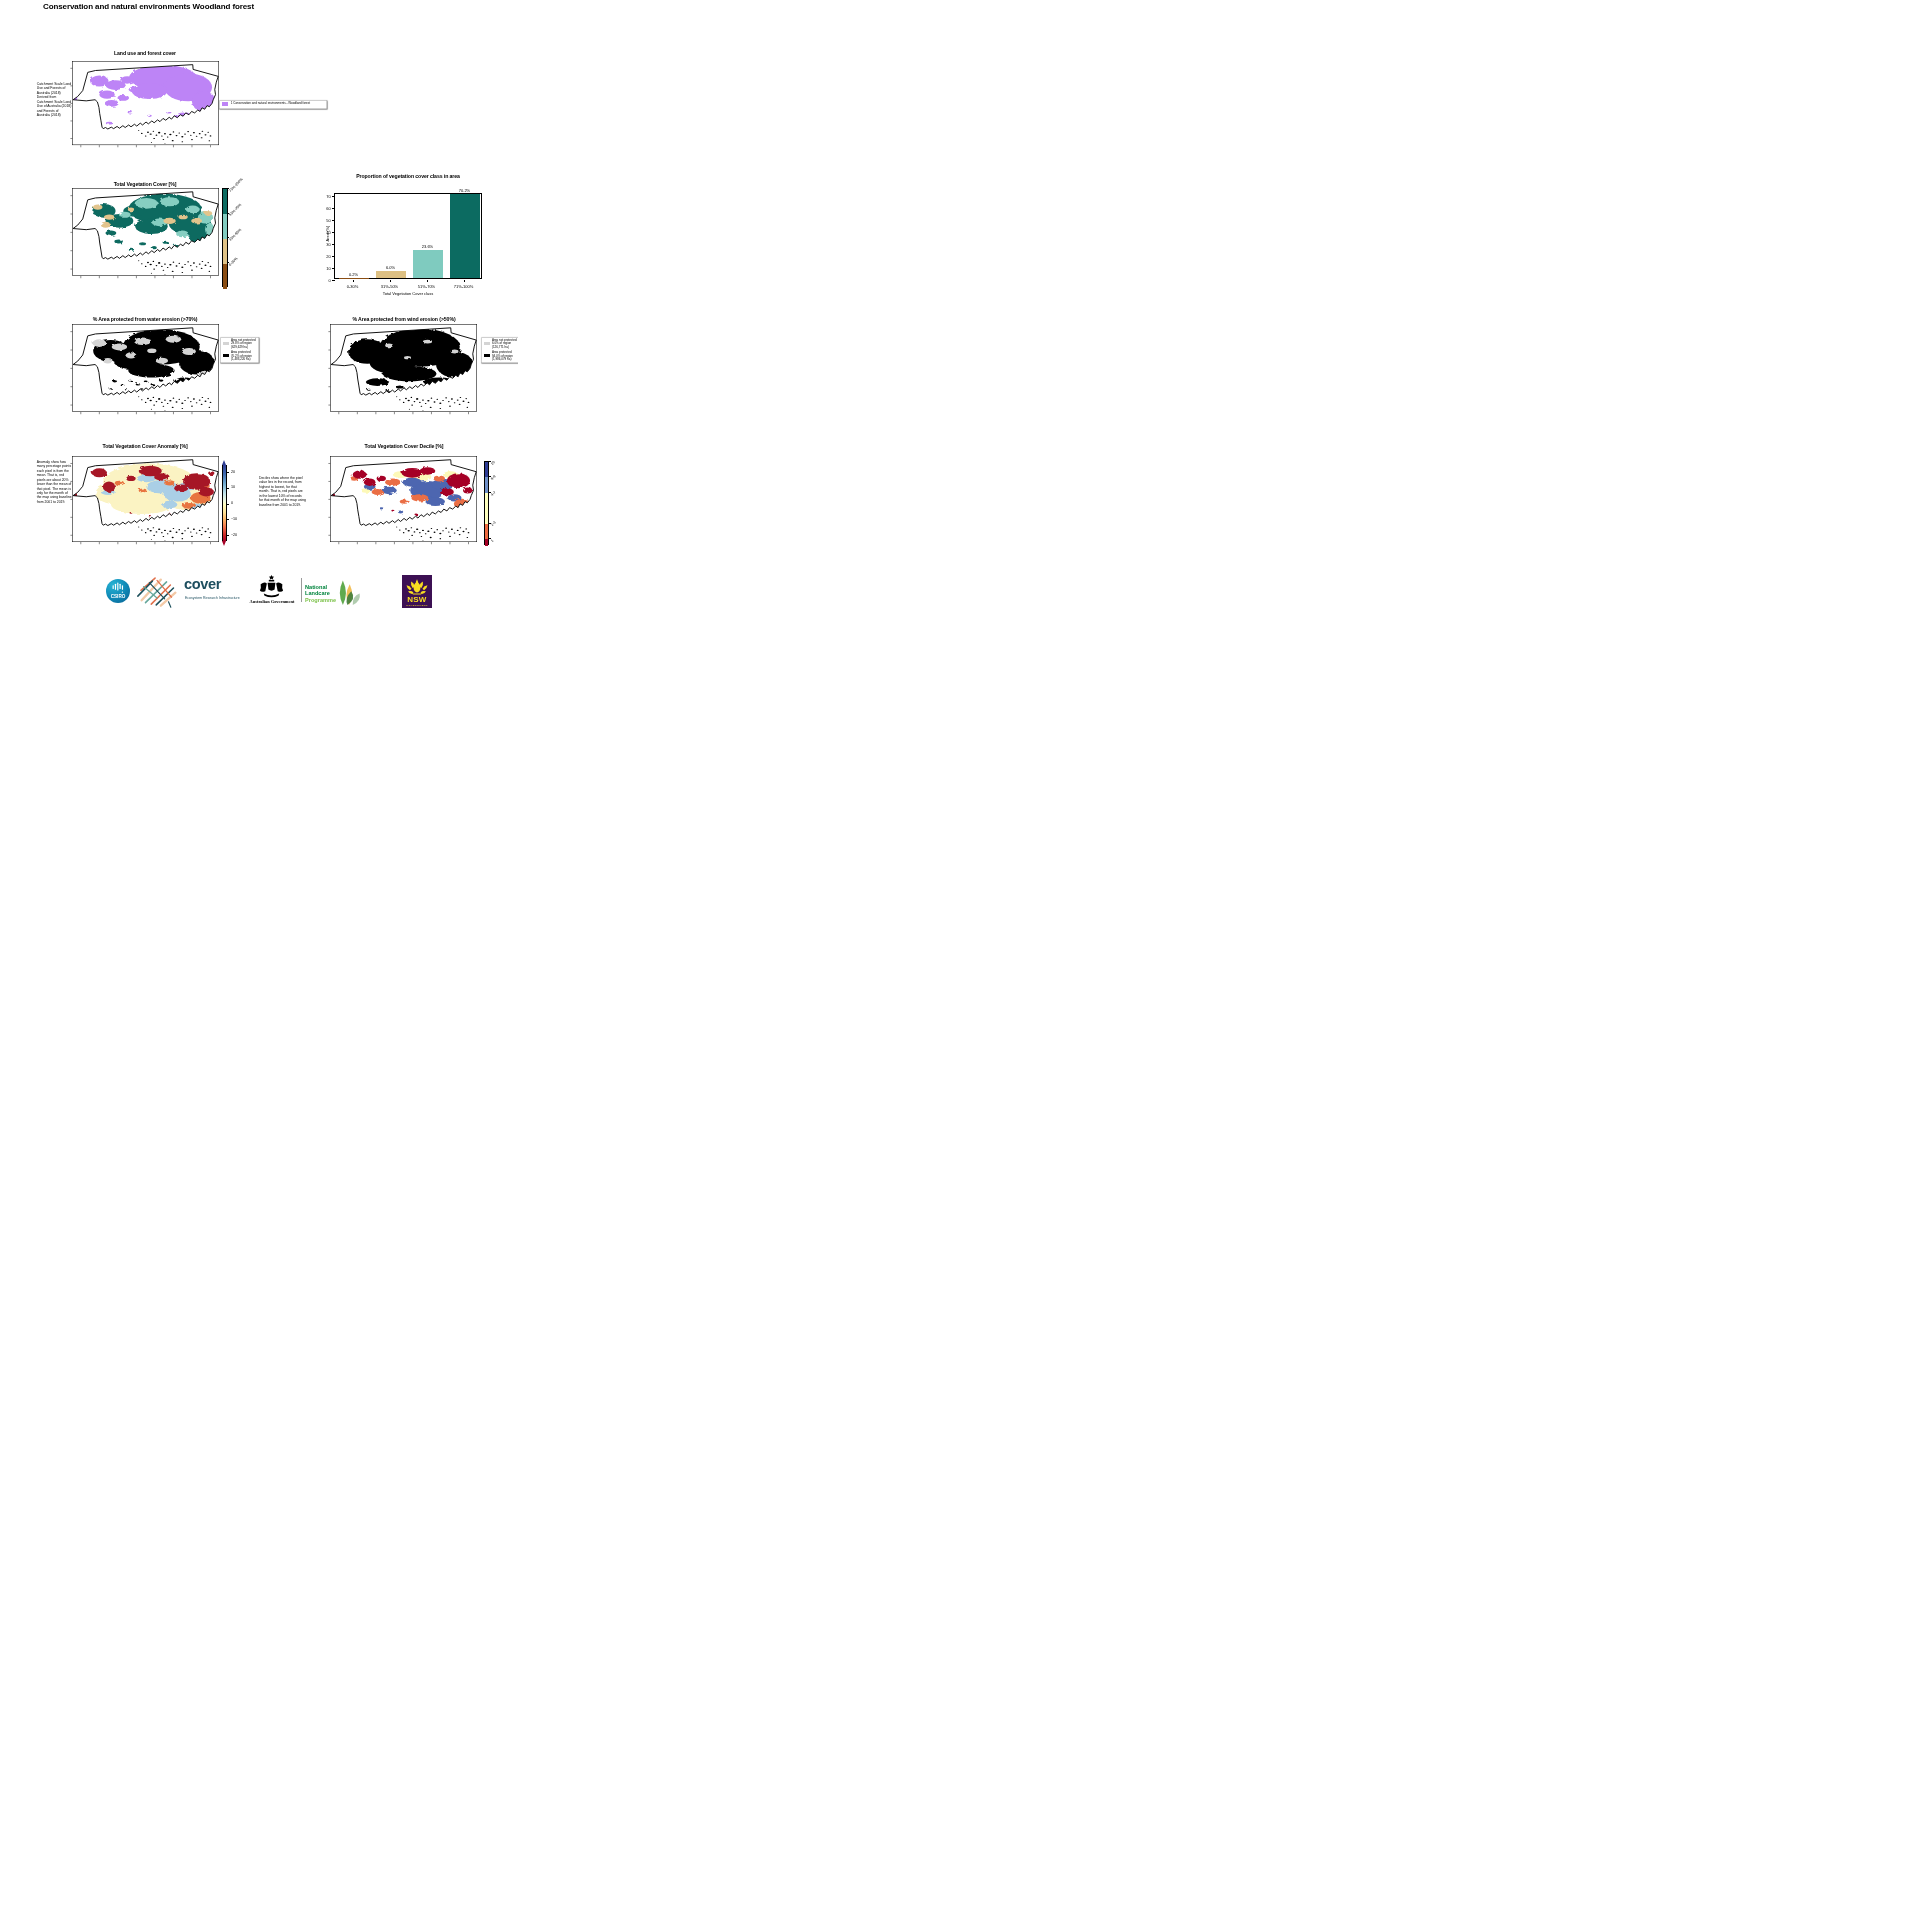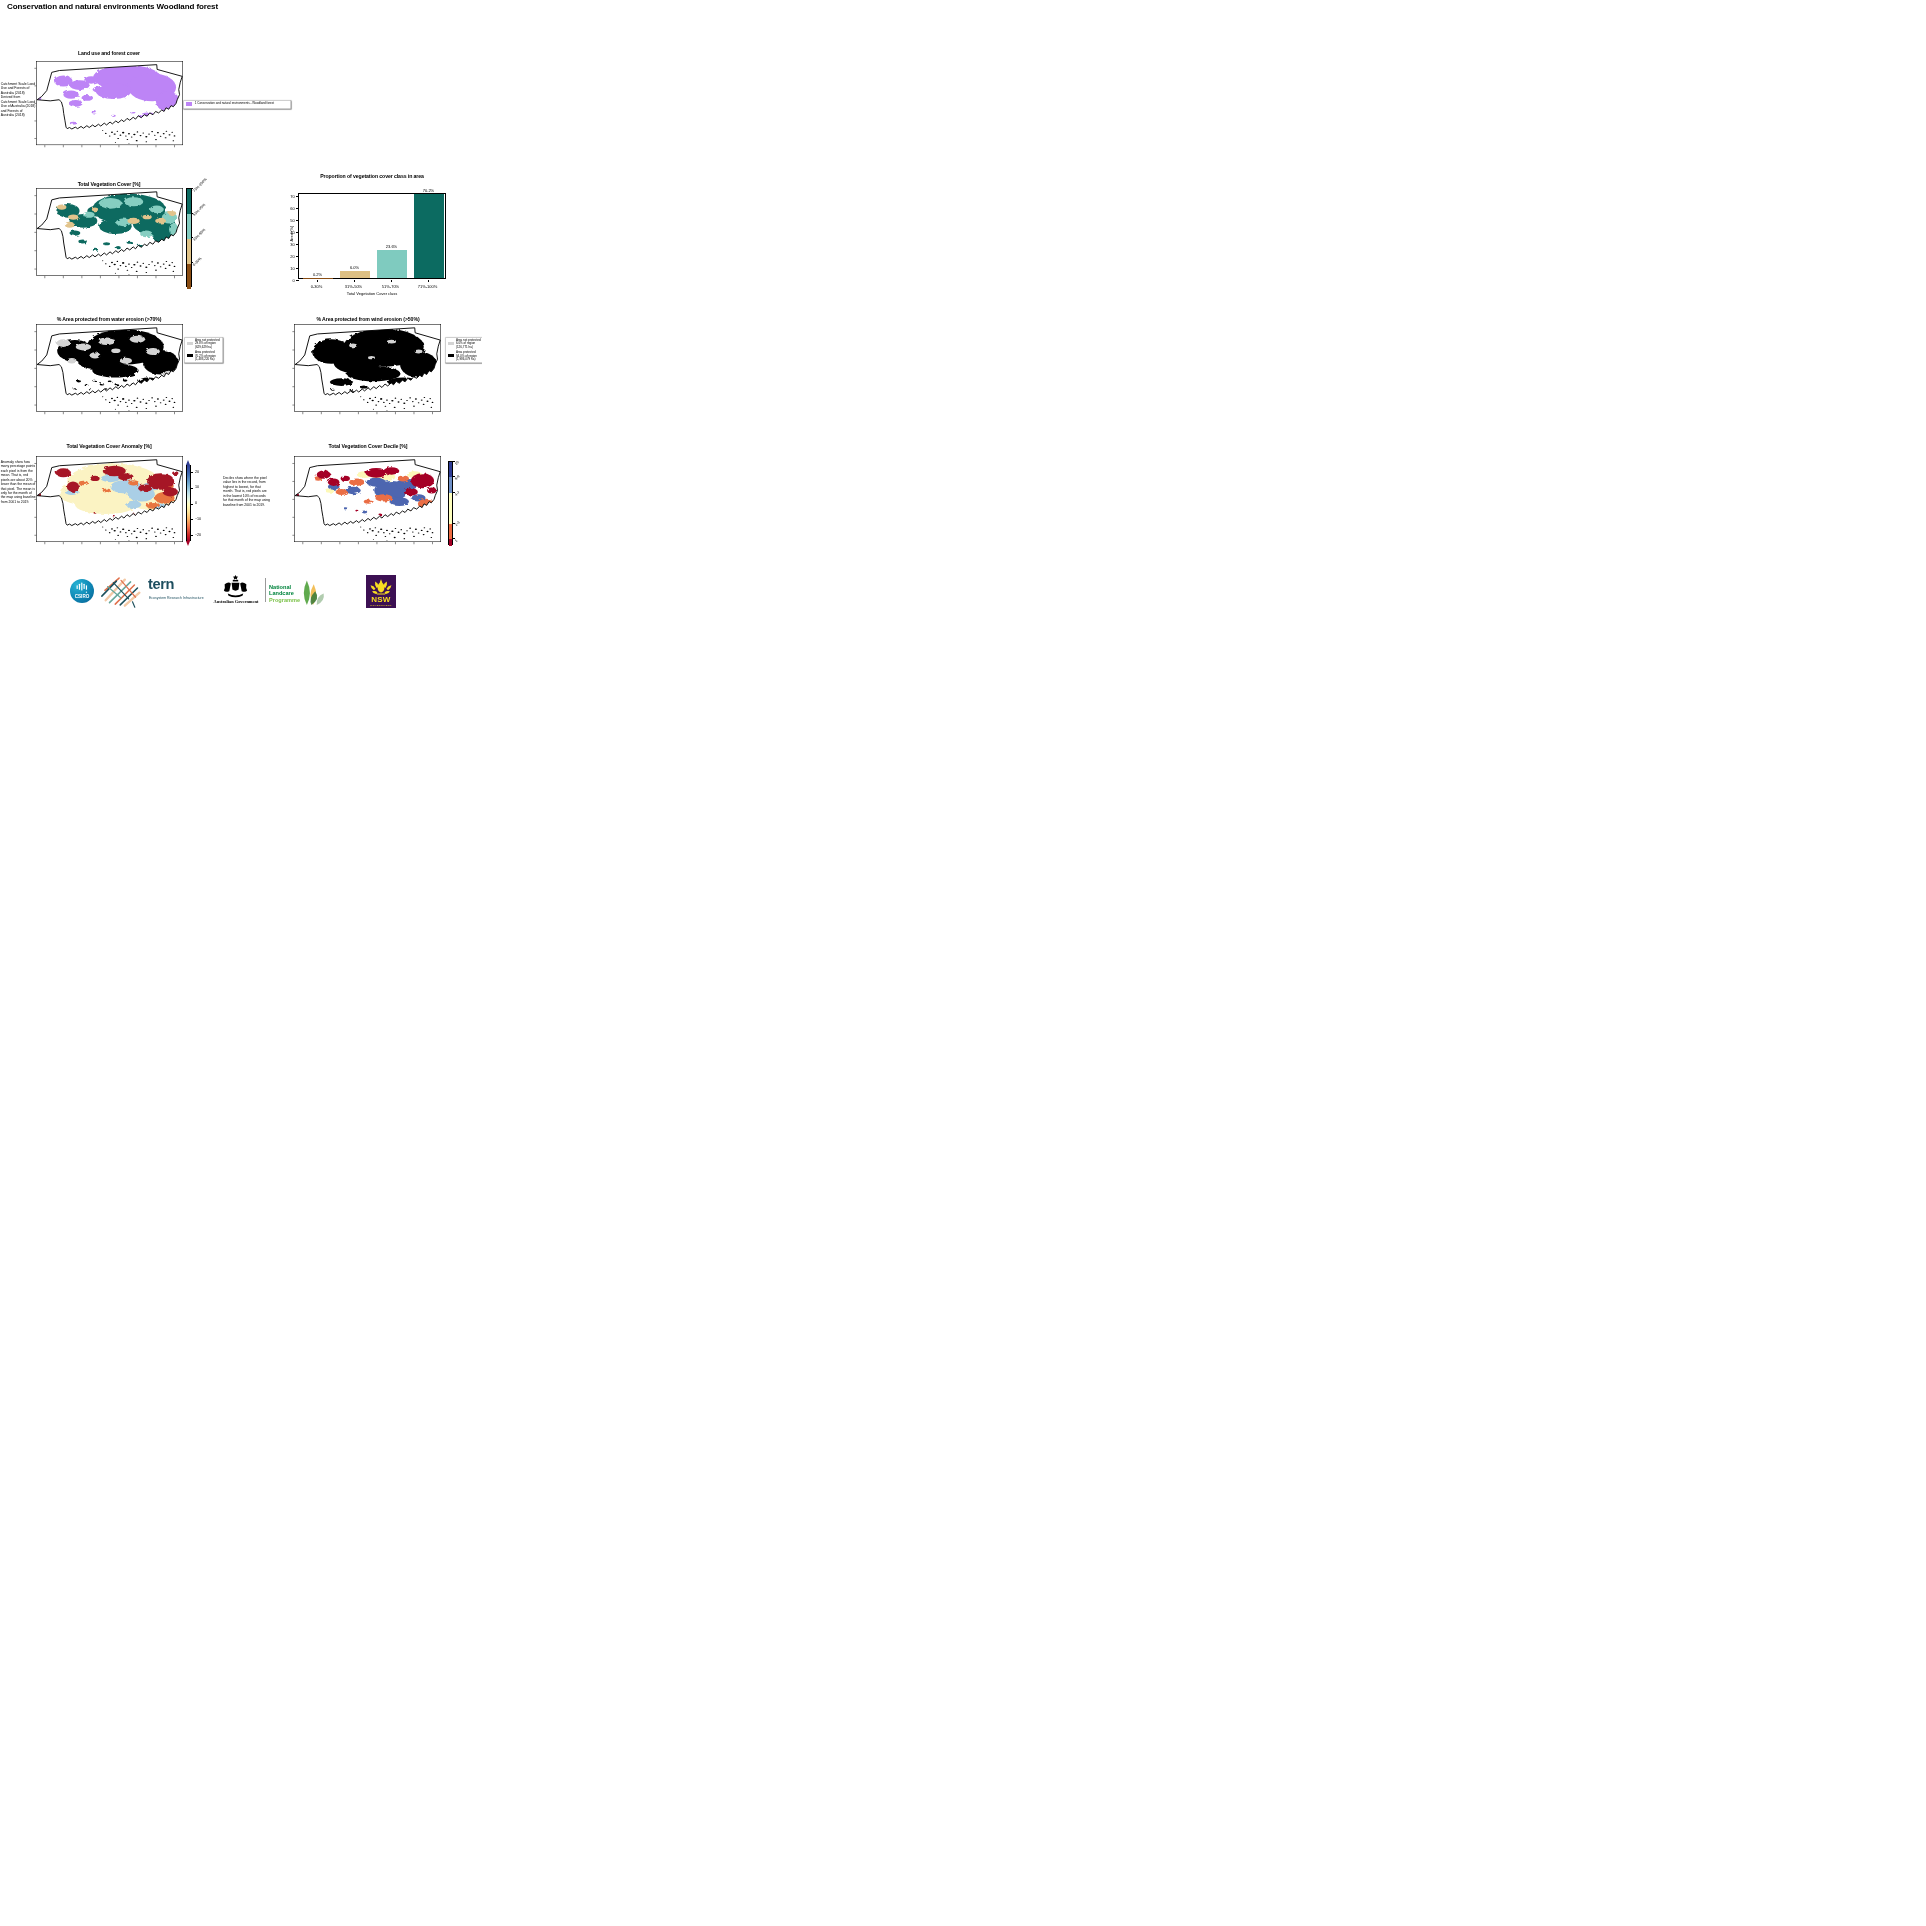--- a/index.html
+++ b/index.html
@@ -1,17 +1,17 @@
 <!DOCTYPE html>
 <html style="font-size:6.2px"><head>
 <meta charset="utf-8">
 <style>
   html,body{margin:0;padding:0;background:#ffffff;}
   body{font-family:"Liberation Sans","DejaVu Sans",sans-serif;color:#000;}
-  #page{position:relative;width:482px;height:609px;background:#fff;overflow:hidden;}
+  #page{position:relative;width:482px;height:609px;background:#fff;overflow:hidden;margin-left:36px;}
   .abs{position:absolute;}
   .panel-title{font-weight:bold;font-size:5.2px;text-align:center;letter-spacing:-0.1px;}
   .main-title{font-weight:bold;font-size:8px;letter-spacing:-0.1px;}
   .caption{font-size:3.4px;line-height:1.3;}
   .mapsvg{display:block;}
   .legend-box{background:#fff;border:0.4px solid #cfcfcf;border-radius:1.5px;box-shadow:0.6px 0.6px 0.8px rgba(0,0,0,.35);}
   .legend-row{display:flex;align-items:flex-start;gap:1.9px;padding:0.8px 1.5px;}
   .legend-swatch{flex:0 0 auto;width:6.5px;height:3.1px;margin-top:3.1px;}
   .legend-text{font-size:3px;line-height:1.18;}
   .lu-legend{display:flex;align-items:center;gap:2.3px;padding:1.2px 2.3px;}
@@ -524,21 +524,21 @@
       <path d="M30 72 L85 18" stroke="#66a79b" stroke-width="4"></path>
       <path d="M45 76 L95 26" stroke="#e0714c" stroke-width="4"></path>
       <path d="M58 78 L103 34" stroke="#1d4f5b" stroke-width="4"></path>
       <path d="M70 80 L108 46" stroke="#f3c9a6" stroke-width="6"></path>
       <path d="M25 30 L60 60" stroke="#66a79b" stroke-width="3"></path>
       <path d="M40 20 L80 62" stroke="#1d4f5b" stroke-width="3"></path>
       <path d="M60 14 L98 58" stroke="#e0714c" stroke-width="3"></path>
       <path d="M90 70 L96 84" stroke="#1d4f5b" stroke-width="3"></path>
     </g>
   </svg>
-  <div class="abs tern-word" style="left:148px;top:577px;">tern</div>
+  <div class="abs tern-word" style="left:148px;top:577px;">cover</div>
   <div class="abs tern-sub" style="left:149px;top:596px;">Ecosystem Research Infrastructure</div>
 
   <svg class="abs" style="left:220px;top:574px;" width="31" height="25" viewBox="0 0 80 64">
     <g fill="#000">
       <path d="M40 2 l2.2 4.4 4.8.4-3.6 3 1.2 4.6-4.6-2.6-4.6 2.6 1.2-4.6-3.6-3 4.8-.4z"></path>
       <rect x="33" y="15" width="14" height="4"></rect>
       <path d="M30 22 h20 l-2 18 q-8 6 -16 0 z"></path>
       <path d="M12 26 q10 -8 16 -2 l-4 20 q-10 4 -14 -2 q4 -6 2 -16z"></path>
       <path d="M68 26 q-10 -8 -16 -2 l4 20 q10 4 14 -2 q-4 -6 -2 -16z"></path>
       <path d="M20 50 q20 10 40 0 l-2 6 q-18 8 -36 0z"></path>

